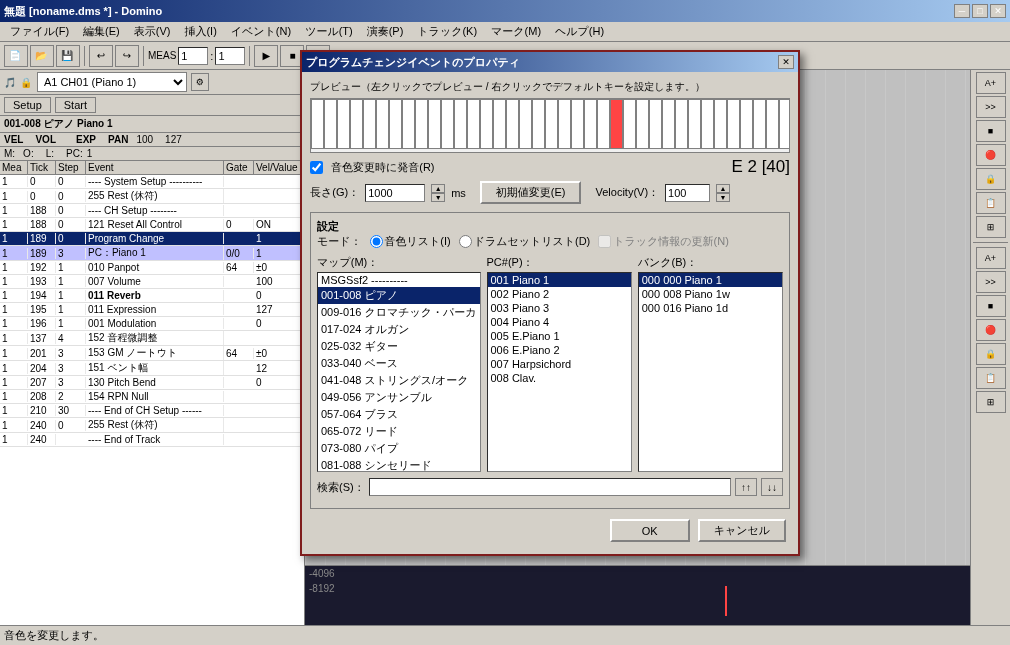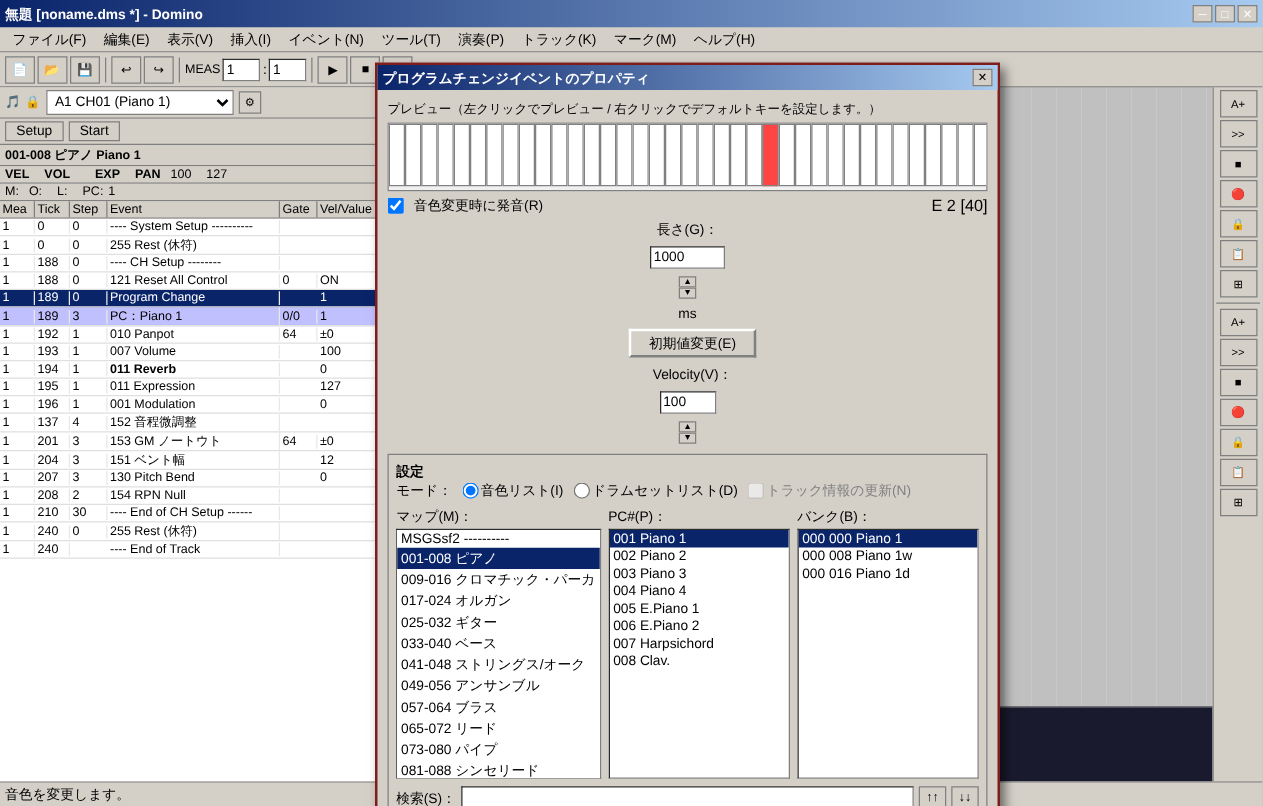--- a/index.html
+++ b/index.html
@@ -52,21 +52,21 @@
     .modal { background: #d4d0c8; border: 2px solid #7f1d1d; box-shadow: 4px 4px 8px rgba(0,0,0,0.5); width: 500px; min-height: 400px; position: absolute; top: 50px; left: 300px; }
     .modal-title-bar { background: linear-gradient(to right, #0a246a, #a6caf0); color: white; height: 20px; display: flex; align-items: center; justify-content: space-between; padding: 0 4px; }
     .modal-title-text { font-size: 11px; font-weight: bold; }
     .modal-close-btn { width: 16px; height: 14px; background: #d4d0c8; border: 1px solid #808080; color: black; font-size: 9px; display: flex; align-items: center; justify-content: center; cursor: pointer; }
     .modal-body { padding: 8px; }
 
     
     .checkbox-row { display: flex; align-items: center; gap: 8px; margin-bottom: 4px; font-size: 11px; }
 
     
-    .length-row { display: flex; align-items: center; gap: 6px; margin-bottom: 8px; font-size: 11px; flex-direction: column; }
+    .length-row { display: flex; align-items: center; gap: 6px; margin-bottom: 8px; font-size: 11px; }
     .num-input { width: 60px; height: 18px; border: 1px inset #808080; background: white; font-size: 11px; padding: 0 2px; }
     .spin-btn { width: 14px; height: 9px; background: #d4d0c8; border: 1px solid #808080; font-size: 7px; display: flex; align-items: center; justify-content: center; cursor: pointer; }
     .spin-group { display: flex; flex-direction: column; }
     .modal-btn { padding: 2px 14px; background: #d4d0c8; border: 2px solid; border-color: #ffffff #808080 #808080 #ffffff; cursor: pointer; font-size: 11px; min-width: 60px; text-align: center; }
     .mode-row { display: flex; align-items: center; gap: 8px; margin-bottom: 6px; font-size: 11px; }
     .radio-label { display: flex; align-items: center; gap: 2px; }
 
     
     .three-cols { display: flex; gap: 6px; margin-bottom: 6px; }
     .list-col { flex: 1; display: flex; flex-direction: column; }
@@ -421,21 +421,21 @@
           <div style="width: 13px; height: 50px; background: white; border: 1px solid rgb(128, 128, 128); display: inline-block; position: relative; flex-shrink: 0;"></div>
           <div style="width: 13px; height: 50px; background: white; border: 1px solid rgb(128, 128, 128); display: inline-block; position: relative; flex-shrink: 0;"></div>
           <div style="width: 13px; height: 50px; background: white; border: 1px solid rgb(128, 128, 128); display: inline-block; position: relative; flex-shrink: 0;"></div>
           <div style="width: 13px; height: 50px; background: white; border: 1px solid rgb(128, 128, 128); display: inline-block; position: relative; flex-shrink: 0;"></div>
         </div>
 
       <div class="checkbox-row">
         <input type="checkbox" checked="" style="">
         <label>音色変更時に発音(R)</label>
         <span style="flex:1;"></span>
-        <span style="font-size:13px;">E 2 [40]</span>
+        <span style="font-size:17px;">E 2 [40]</span>
       </div>
 
       <div class="length-row">
         <span>長さ(G)：</span>
         <input class="num-input" value="1000" style="">
         <div class="spin-group">
           <div class="spin-btn">▲</div>
           <div class="spin-btn">▼</div>
         </div>
         <span>ms</span>

